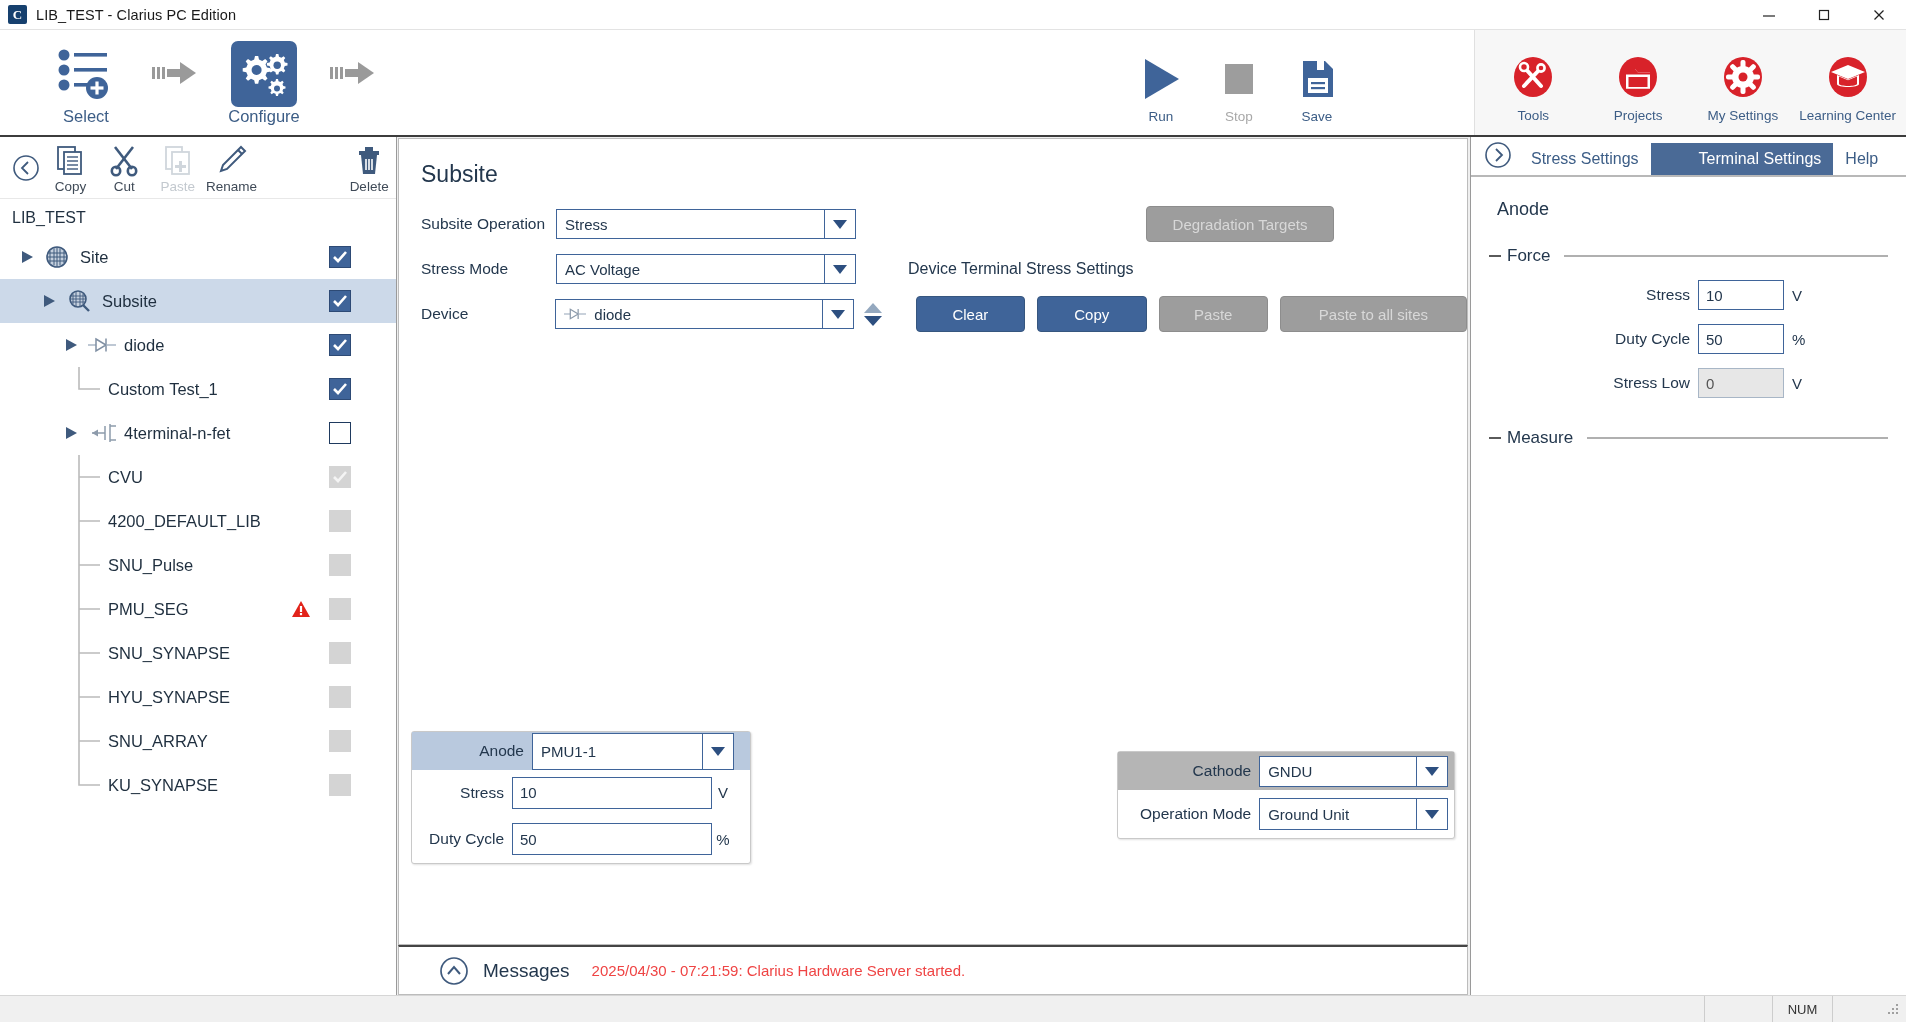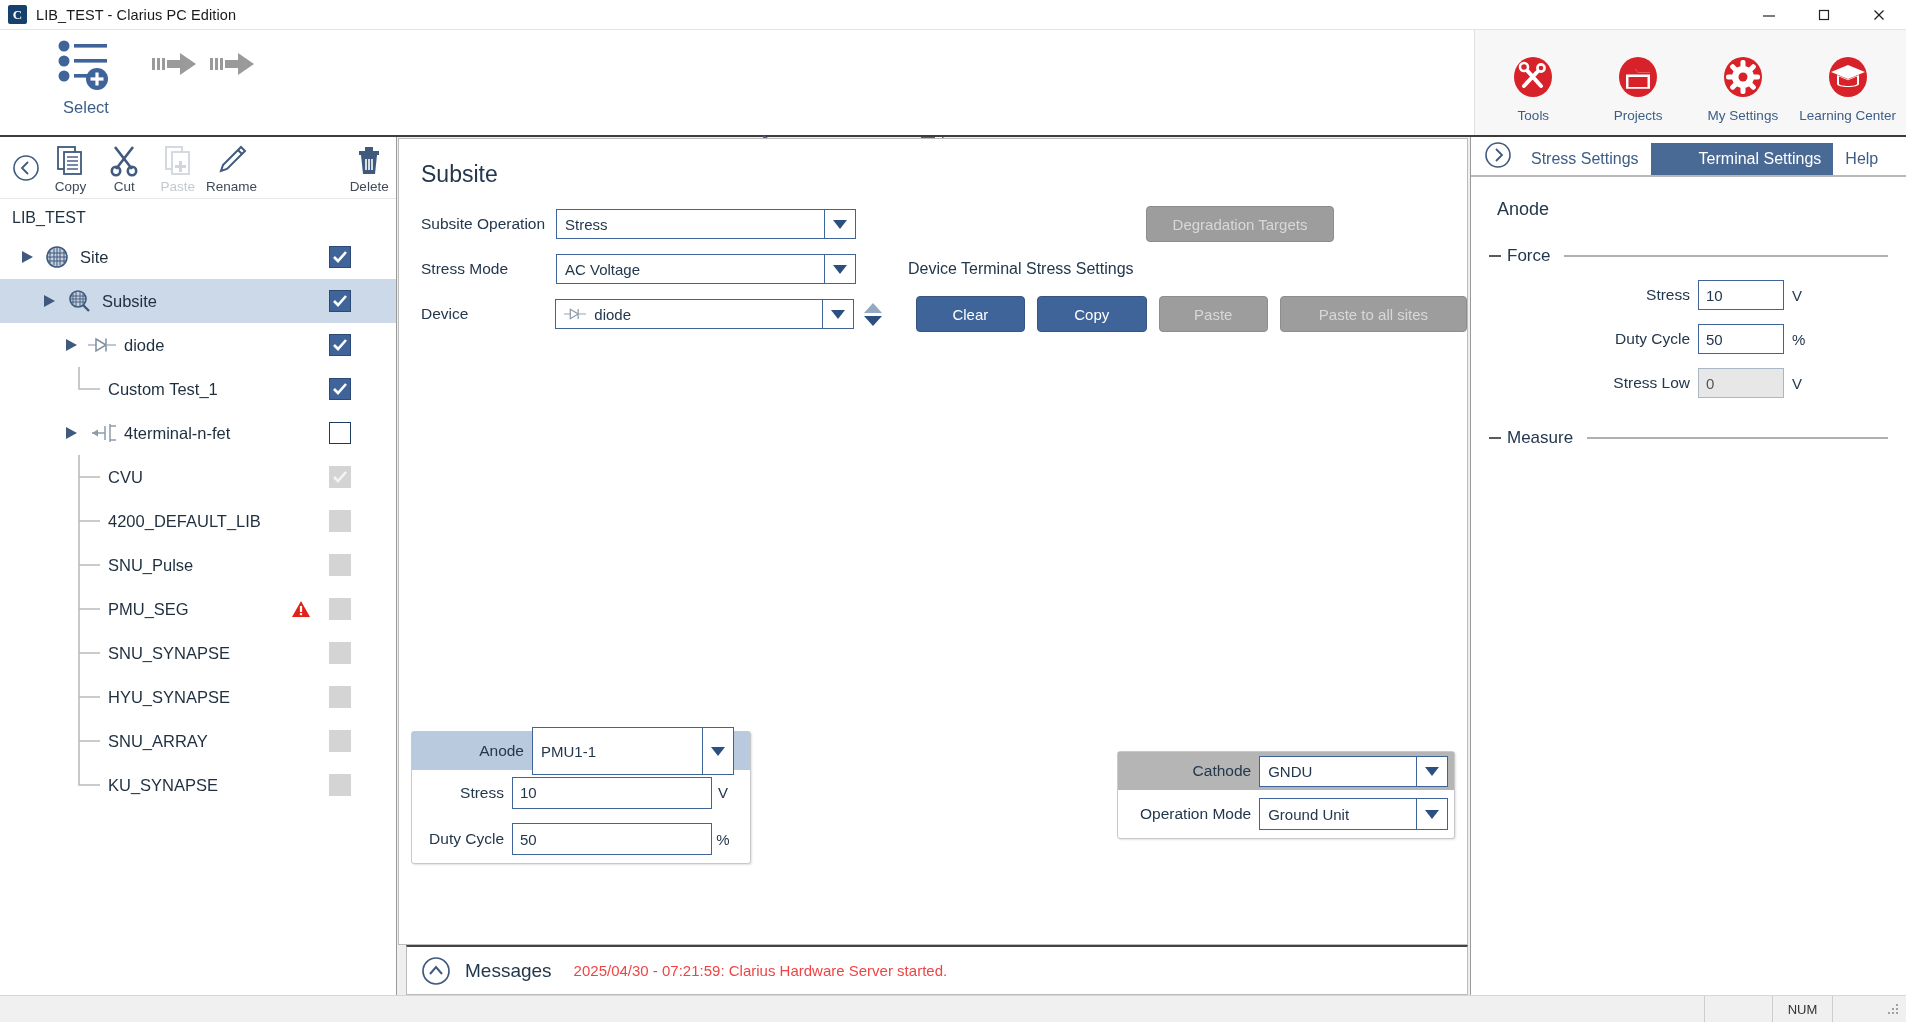--- a/index.html
+++ b/index.html
@@ -32,21 +32,20 @@
   .tb-btn { width: 55px; height: 30px; display:flex; align-items:center; justify-content:center; cursor: default; }
   .tb-btn svg { display:block; }
 
   
   .ribbon {
     height: 107px; min-height:107px;
     display: flex; align-items: stretch;
     background: #ffffff;
     border-bottom: 2px solid #3c3c3c;
     position: relative;
-    flex-direction: column;
   }
   .flow { display: flex; align-items: center; padding-left: 26px; }
   .flow-item {
     width: 120px; display: flex; flex-direction: column; align-items: center;
     justify-content: center; gap: 2px; cursor: default; padding-top: 4px;
   }
   .flow-item .ic { height: 62px; display:flex; align-items:center; justify-content:center; }
   .flow-item .lbl { font-size: 16.5px; color: #3c5d86; }
   .flow-item.active .icbox {
     background: #3f6499; border-radius: 7px; width: 66px; height: 66px;
@@ -132,21 +131,21 @@
   
   .card { position:absolute; border:1px solid #c9c9c9; background:#fff; box-shadow: 1px 1px 2px rgba(0,0,0,.12); border-radius:3px; }
   .card .hdr { display:flex; align-items:center; height: 38px; padding: 0 6px; }
   .card .hdr .nm { font-size:15.5px; color:#23374d; text-align:right; }
   .card .rw { display:flex; align-items:center; height: 45px; padding: 0 6px; }
   .card .rw .nm { font-size:15.5px; color:#23374d; text-align:right; }
   .inp { border:1px solid #3f6499; background:#fff; height:32px; font-size:15px; color:#23374d; display:flex; align-items:center; padding-left:7px; }
   .unit { font-size:15px; color:#23374d; width:22px; text-align:center; }
 
   
-  .msgbar { height:50px; min-height:50px; background:#fff; border:1px solid #bcbcbc; border-top:2px solid #444; margin:0 2px 0 9px; display:flex; align-items:center; }
+  .msgbar { height:50px; min-height:50px; background:#fff; border:1px solid #bcbcbc; border-top:2px solid #444; margin:0 2px 0 1px; display:flex; align-items:center;padding-left:26px; }
   .msglbl { font-size:19px; color:#23374d; margin-left:14px; }
   .msgtxt { font-size:15px; color:#ef4444; margin-left:22px; }
 
   
   .rpanel { width: 436px; min-width:436px; background:#fff; border-left:1px solid #9a9a9a; display:flex; flex-direction:column; }
   .tabs { height: 40px; display:flex; align-items:flex-end; border-bottom:2px solid #b8b8b8; padding-left: 6px; }
   .tabs .exp { width:42px; height:40px; display:flex; align-items:center; justify-content:center; }
   .tab { height:32px; padding: 0 12px; display:flex; align-items:center; font-size:16px; color:#3c5d86; cursor:default; }
   .tab.active { background:#4a6a96; color:#fff;padding-left:48px; }
   .rp-title { font-size:18px; color:#23374d; padding: 22px 0 0 26px; }
@@ -215,20 +214,37 @@
       <div class="flow-arrow">
         <svg width="46" height="26" viewBox="0 0 46 26">
           <rect x="0" y="7" width="3" height="12" fill="#9a9a9a"></rect>
           <rect x="5" y="7" width="3" height="12" fill="#9a9a9a"></rect>
           <rect x="10" y="7" width="3" height="12" fill="#9a9a9a"></rect>
           <rect x="15" y="9" width="15" height="8" fill="#9a9a9a"></rect>
           <polygon points="28,2 44,13 28,24" fill="#9a9a9a"></polygon>
         </svg>
       </div>
 
+      <div class="flow-item active">
+        <div class="ic">
+          <div class="icbox">
+            <svg width="56" height="52" viewBox="0 0 56 52">
+              <g fill="#ffffff">
+                <path d="M19 8 l3.2 0 .8 3.6 3.2 1.4 3-2 2.3 2.3 -2 3 1.4 3.2 3.6 .8 0 3.2 -3.6 .8 -1.4 3.2 2 3 -2.3 2.3 -3-2 -3.2 1.4 -.8 3.6 -3.2 0 -.8-3.6 -3.2-1.4 -3 2 -2.3-2.3 2-3 -1.4-3.2 -3.6-.8 0-3.2 3.6-.8 1.4-3.2 -2-3 2.3-2.3 3 2 3.2-1.4z"></path>
+                <circle cx="20.6" cy="22" r="5" fill="#3f6499"></circle>
+                <path d="M40 6 l2.4 0 .6 2.7 2.4 1 2.2-1.5 1.7 1.7 -1.5 2.2 1 2.4 2.7 .6 0 2.4 -2.7 .6 -1 2.4 1.5 2.2 -1.7 1.7 -2.2-1.5 -2.4 1 -.6 2.7 -2.4 0 -.6-2.7 -2.4-1 -2.2 1.5 -1.7-1.7 1.5-2.2 -1-2.4 -2.7-.6 0-2.4 2.7-.6 1-2.4 -1.5-2.2 1.7-1.7 2.2 1.5 2.4-1z"></path>
+                <circle cx="41.2" cy="17.3" r="3.7" fill="#3f6499"></circle>
+                <path d="M40 31 l2 0 .5 2.2 2 .85 1.8-1.25 1.4 1.4 -1.25 1.8 .85 2 2.2 .5 0 2 -2.2 .5 -.85 2 1.25 1.8 -1.4 1.4 -1.8-1.25 -2 .85 -.5 2.2 -2 0 -.5-2.2 -2-.85 -1.8 1.25 -1.4-1.4 1.25-1.8 -.85-2 -2.2-.5 0-2 2.2-.5 .85-2 -1.25-1.8 1.4-1.4 1.8 1.25 2-.85z"></path>
+                <circle cx="41" cy="40.5" r="3" fill="#3f6499"></circle>
+              </g>
+            </svg>
+          </div>
+        </div>
+        <div class="lbl">Configure</div>
+      </div>
 
       <div class="flow-arrow">
         <svg width="46" height="26" viewBox="0 0 46 26">
           <rect x="0" y="7" width="3" height="12" fill="#9a9a9a"></rect>
           <rect x="5" y="7" width="3" height="12" fill="#9a9a9a"></rect>
           <rect x="10" y="7" width="3" height="12" fill="#9a9a9a"></rect>
           <rect x="15" y="9" width="15" height="8" fill="#9a9a9a"></rect>
           <polygon points="28,2 44,13 28,24" fill="#9a9a9a"></polygon>
         </svg>
       </div>
@@ -678,21 +694,21 @@
               <rect x="244" y="39" width="36" height="36" fill="#3f6499"></rect>
               <line x1="262" y1="42" x2="262" y2="54" stroke="#fff" stroke-width="2.2"></line>
               <polygon points="250,54 274,54 262,70" fill="none" stroke="#fff" stroke-width="2.4"></polygon>
             </g>
           </svg>
         </div>
 
         <div class="card" style="left:12px;top:592px;width:340px;">
           <div class="hdr" style="background:#b9c9de;">
             <div class="nm" style="width:106px;">Anode</div>
-            <div class="combo" style="width:202px;height:48px;margin-left:8px;">
+            <div class="combo" style="width:202px;height:37px;margin-left:8px;">
               <div class="val">PMU1-1</div>
               <div class="sep"></div>
               <div class="car">
                   <div class="caret"></div>
                 </div>
             </div>
           </div>
           <div class="rw">
             <div class="nm" style="width:86px;">Stress</div>
             <div class="inp" style="width:200px;margin-left:8px;">10</div>

